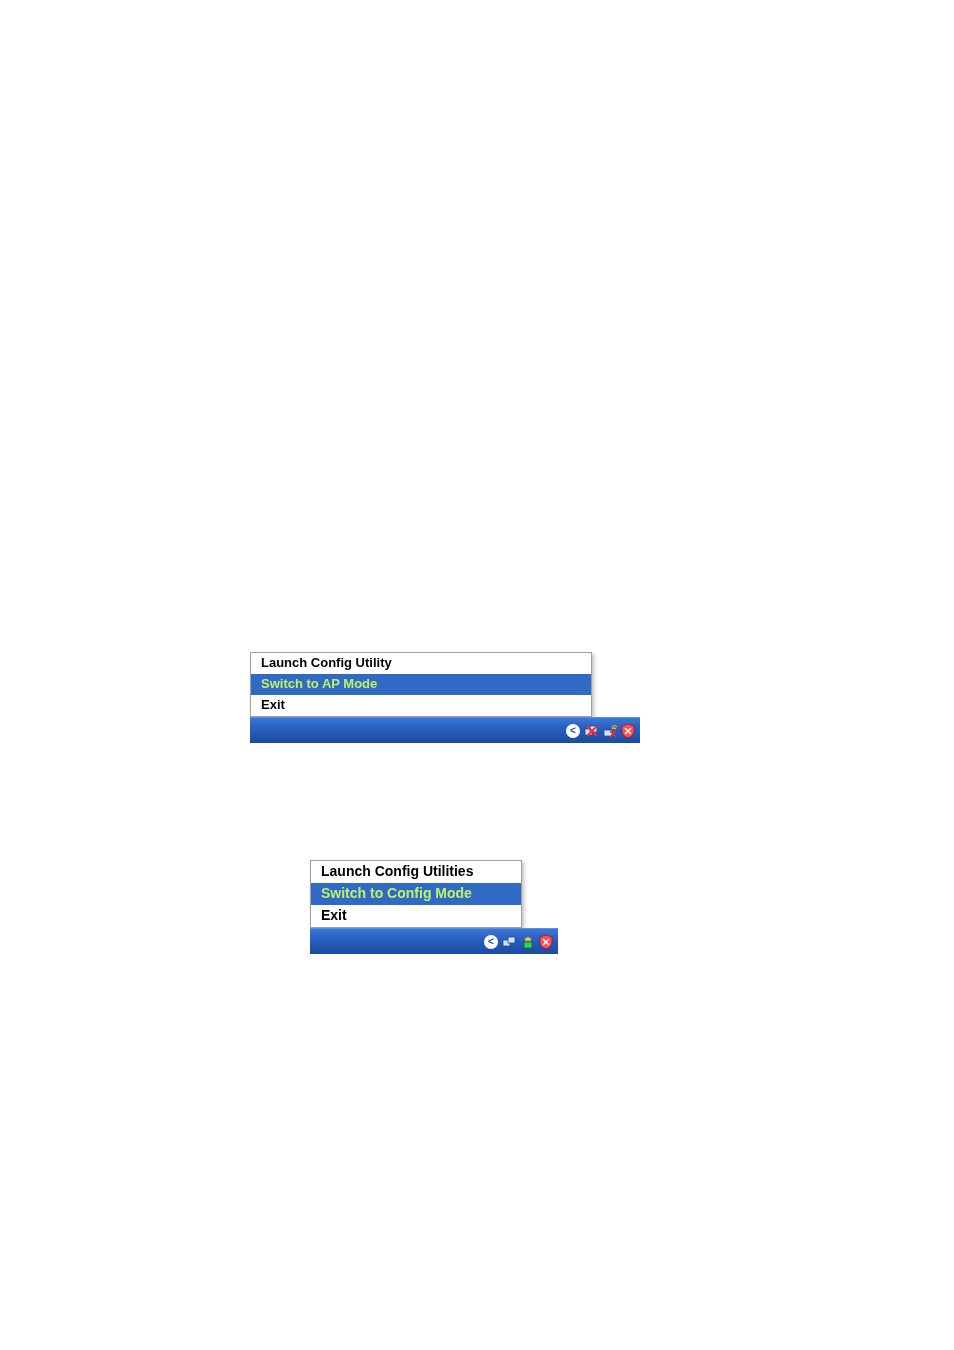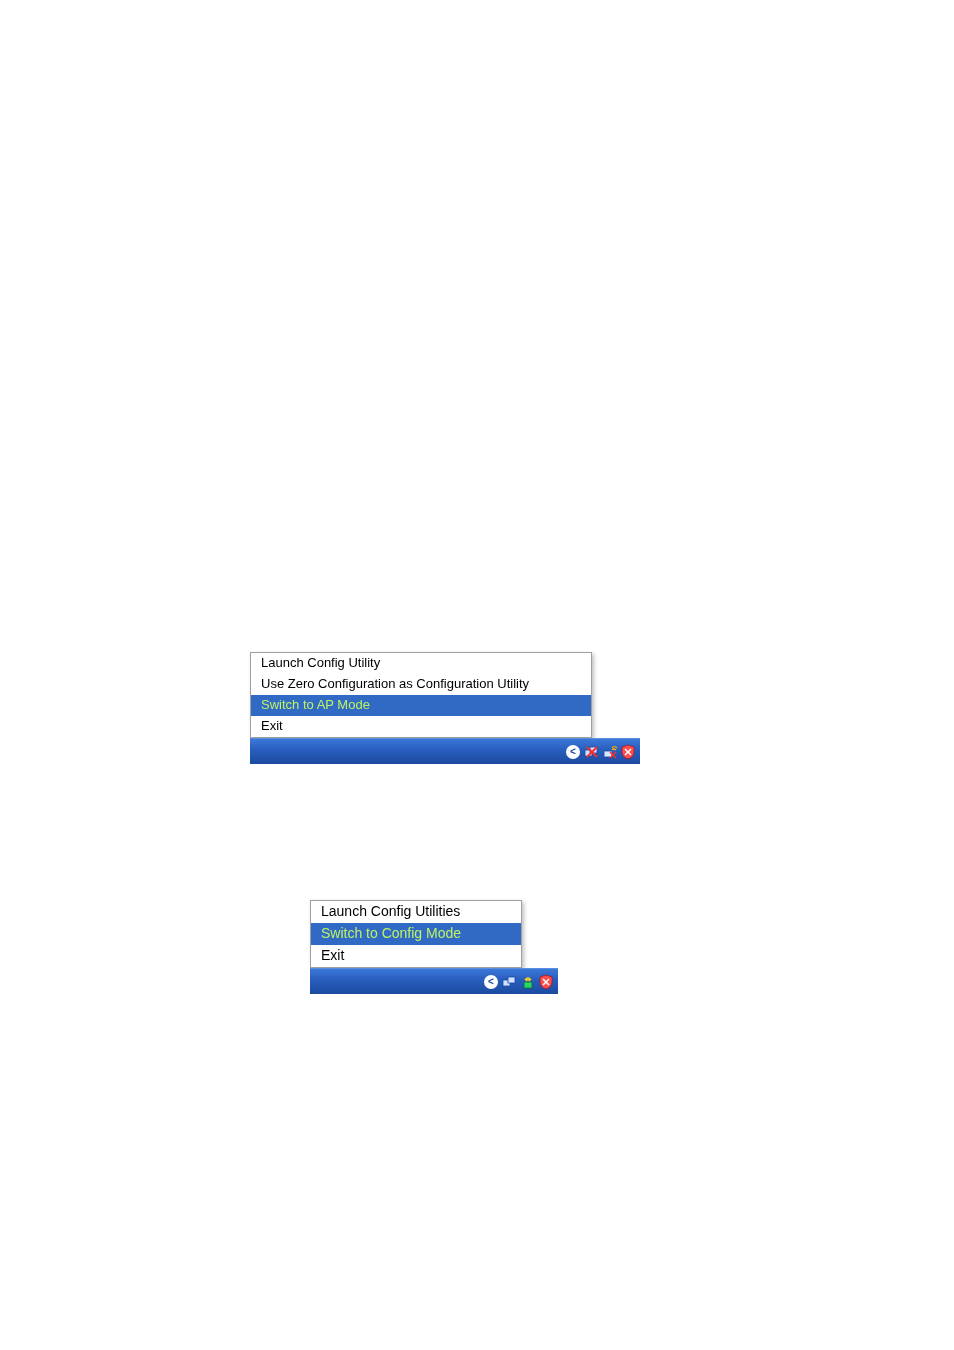--- a/index.html
+++ b/index.html
@@ -24,20 +24,21 @@
     box-shadow: 2px 2px 4px rgba(0,0,0,0.25);
     font-size: 13px;
     color: #000;
   }
 
   .context-menu .item {
     padding: 2px 10px 3px 10px;
     line-height: 16px;
     white-space: nowrap;
     cursor: default;
+    font-weight: bold;
   }
 
   .context-menu .item.selected {
     background: #316ac5;
     color: #bef264;
   }
 
   .taskbar {
     height: 26px;
     background: linear-gradient(to bottom, #3b78d8 0%, #2a5fbf 40%, #1b4aa0 100%);
@@ -73,33 +74,32 @@
     justify-content: center;
   }
 
   
   #wrap1 { left: 250px; top: 652px; width: 390px; }
   #wrap1 .context-menu { width: 340px; }
   #wrap1 .taskbar { width: 390px; }
   #wrap1 .context-menu .item { font-size: 13px; }
 
   
-  #wrap2 { left: 310px; top: 900px; width: 248px; justify-content: center; }
+  #wrap2 { left: 310px; top: 860px; width: 248px; justify-content: center; }
   #wrap2 .context-menu { width: 210px; }
   #wrap2 .taskbar { width: 248px; }
   #wrap2 .context-menu .item { font-size: 14px; padding: 2px 10px 4px 10px; }
 
 </style>
 </head>
 <body>
 
 <div class="menu-wrapper" id="wrap1">
   <div class="context-menu">
     <div class="item">Launch Config Utility</div>
-    <div class="item">Use Zero Configuration as Configuration Utility</div>
     <div class="item selected">Switch to AP Mode</div>
     <div class="item">Exit</div>
   </div>
   <div class="taskbar">
     <div class="tray-left-chevron">&lt;</div>
     <div class="tray-icon">
       <svg width="16" height="16" viewBox="0 0 16 16">
         <rect x="1" y="6" width="7" height="6" fill="#cfe3ff" stroke="#1b4aa0" stroke-width="0.8"></rect>
         <rect x="6" y="3" width="7" height="6" fill="#cfe3ff" stroke="#1b4aa0" stroke-width="0.8"></rect>
         <line x1="3" y1="3" x2="13" y2="13" stroke="#ff2a2a" stroke-width="2"></line>

